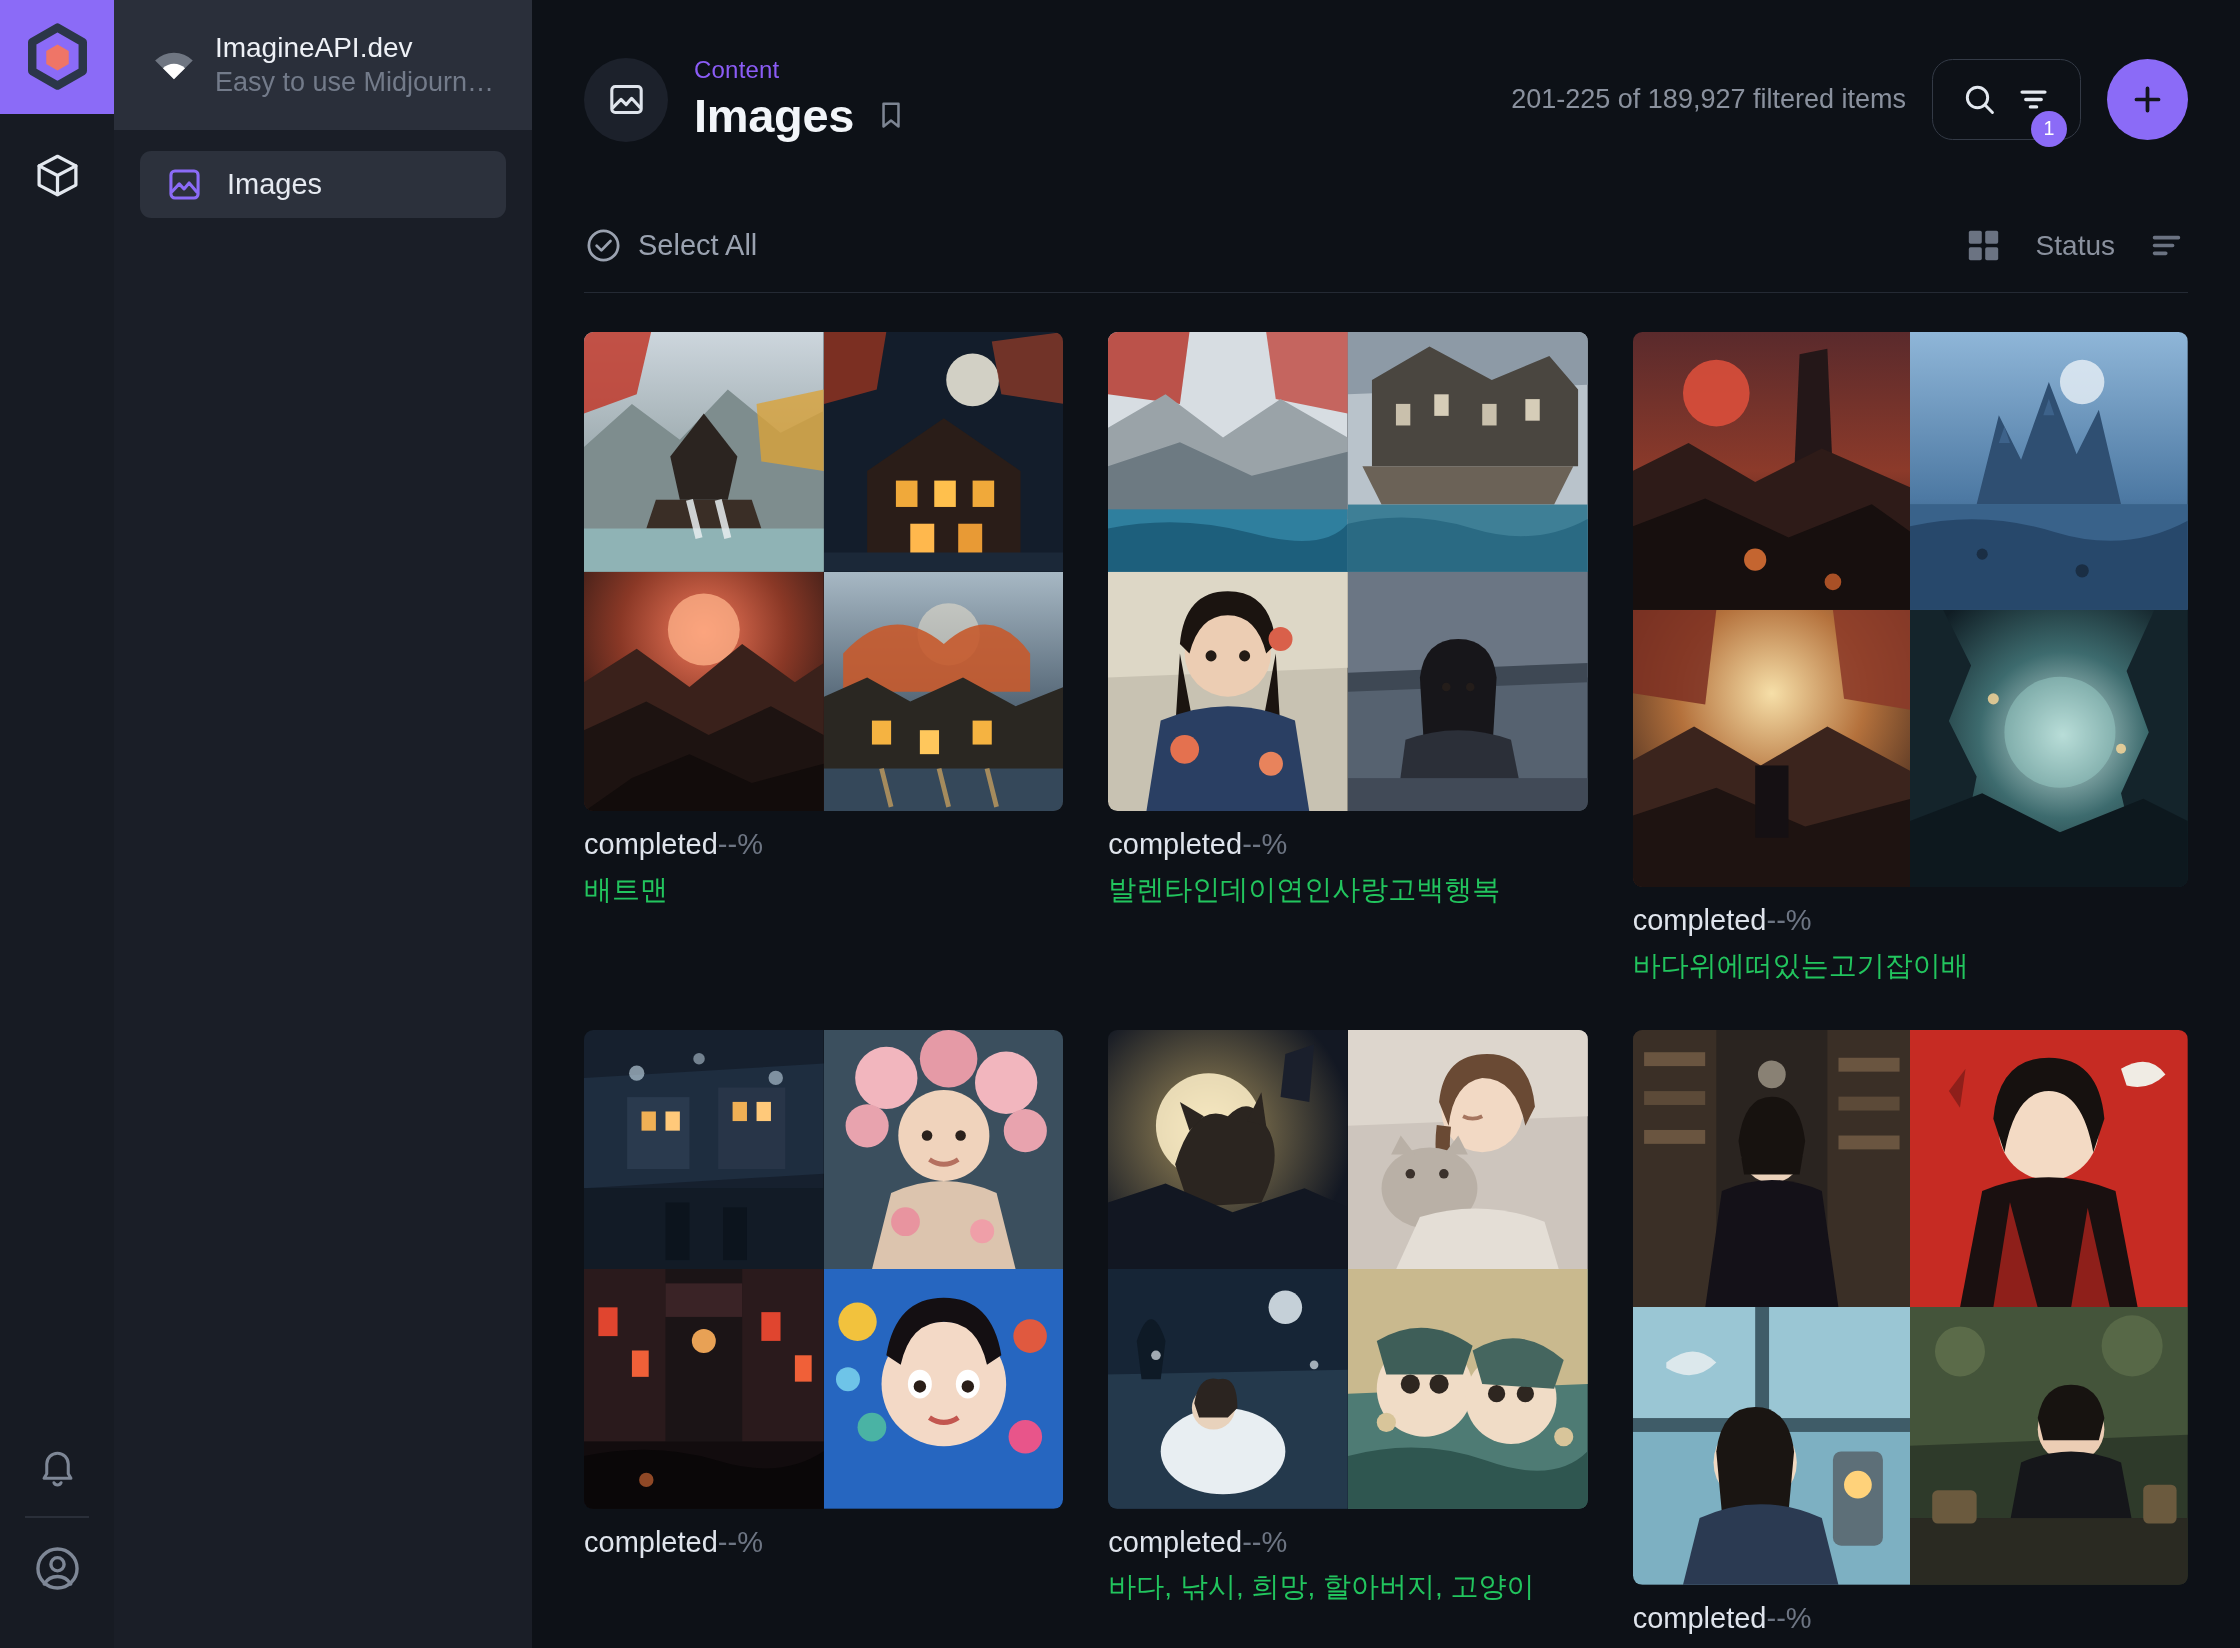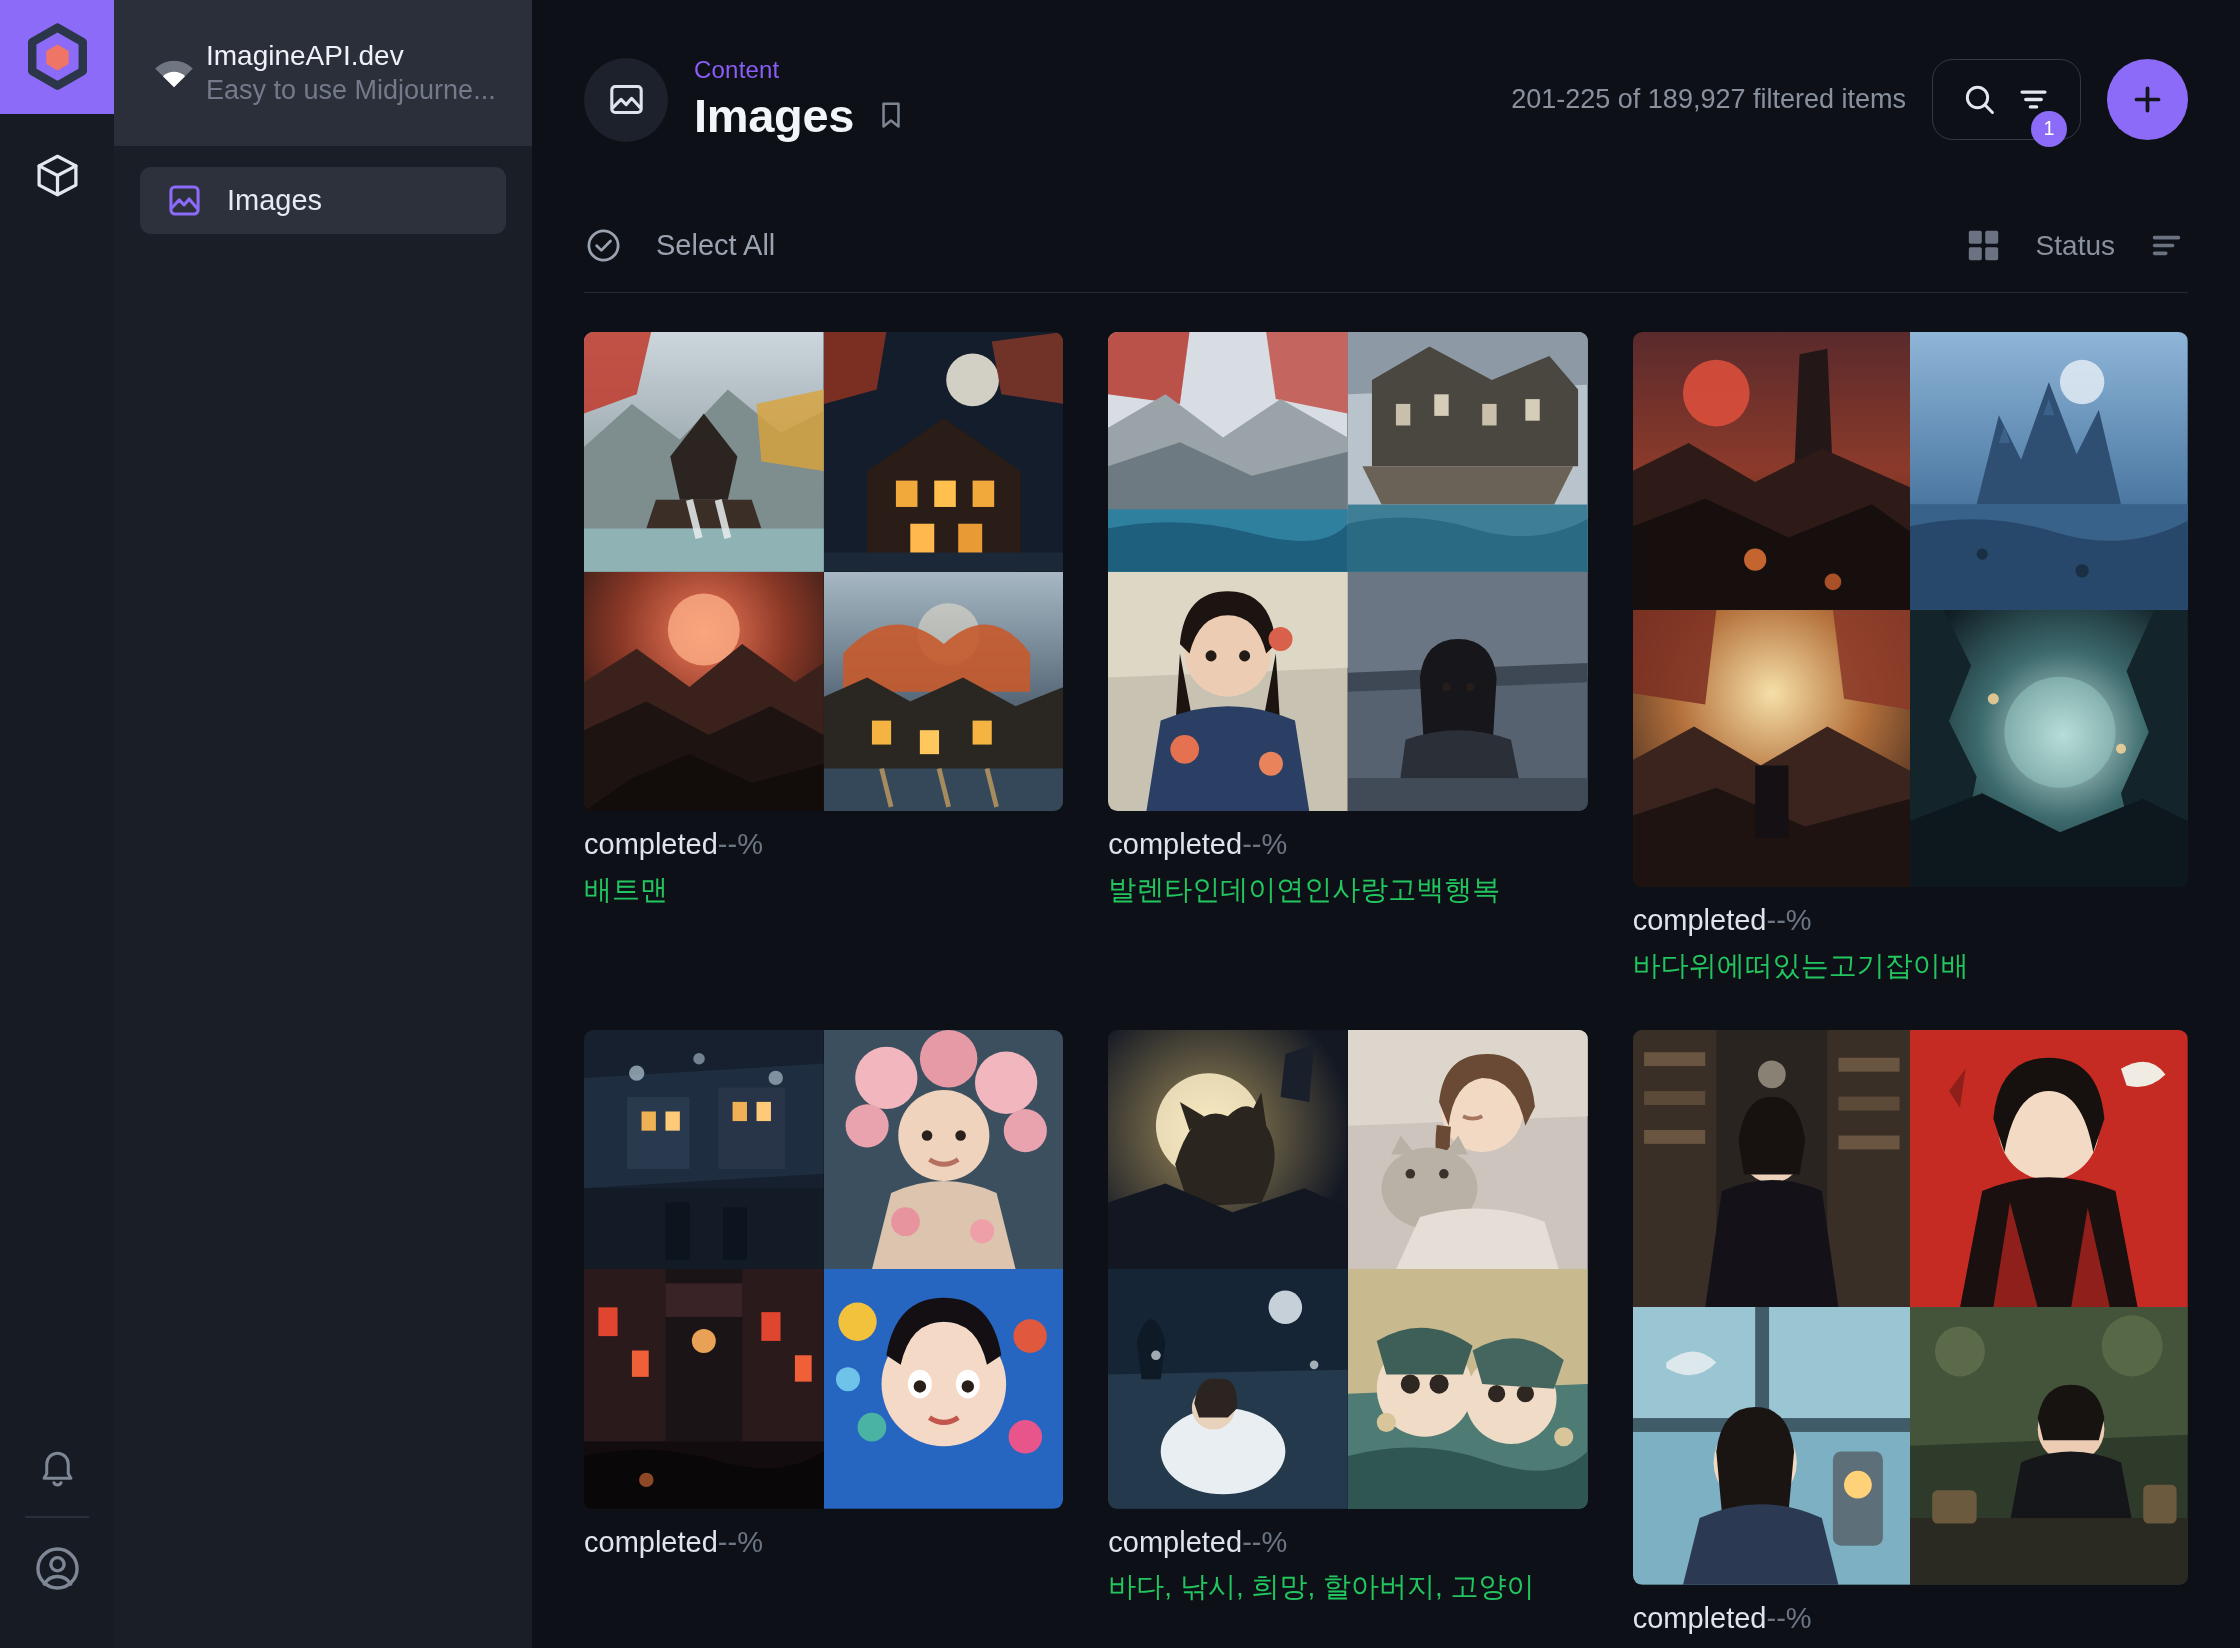--- a/index.html
+++ b/index.html
@@ -35,22 +35,22 @@
     margin: 11.2px auto 13px auto;
   }
 
   
   .sidebar {
     width: 418px; flex: 0 0 418px;
     background: #1a1e27;
     display: flex; flex-direction: column;
   }
   .brand {
-    height: 146px; display: flex; align-items: center;
-    padding: 0 28px 0 34px; gap: 6px;
+    height: 130px; display: flex; align-items: center;
+    padding: 0 28px 0 34px; gap: 15px;
     background: #2a2f3a;
   }
   .brand-text { display: flex; flex-direction: column; justify-content: center; min-width: 0; }
   .brand-title { font-size: 28px; color: #eef1f6; line-height: 1.22; white-space: nowrap; }
   .brand-sub {
     font-size: 27px; color: #737b8a; line-height: 1.22;
     white-space: nowrap; overflow: hidden; text-overflow: ellipsis;
     max-width: 309px;
   }
   .nav { padding: 20.6px 26px 0 26px; display: flex; flex-direction: column; gap: 5.6px; }
@@ -95,21 +95,21 @@
     width: 81px; height: 81px; border-radius: 50%;
     background: #8b6bf7; display: flex; align-items: center; justify-content: center;
     flex: 0 0 81px;
   }
 
   .toolbar {
     height: 94px; flex: 0 0 94px;
     margin: 0 52px; border-bottom: 1.9px solid #242a34;
     display: flex; align-items: center;
   }
-  .select-all { display: flex; align-items: center; gap: 33px; }
+  .select-all { display: flex; align-items: center; gap: 15px; }
   .select-all-label { font-size: 29px; color: #9aa2b0; }
   .toolbar-spacer { flex: 1 1 auto; }
   .toolbar-right { display: flex; align-items: center; gap: 32px; }
   .prompt-label { font-size: 28px; color: #8a919e; }
 
   .grid-wrap { flex: 1 1 auto; padding: 39px 52px 0 52px; overflow: hidden; }
   .grid { display: grid; grid-template-columns: repeat(3, 1fr); gap: 45px 45px; }
   .card { display: flex; flex-direction: column; }
   .quad {
     display: grid; grid-template-columns: 1fr 1fr; grid-template-rows: 1fr 1fr;

